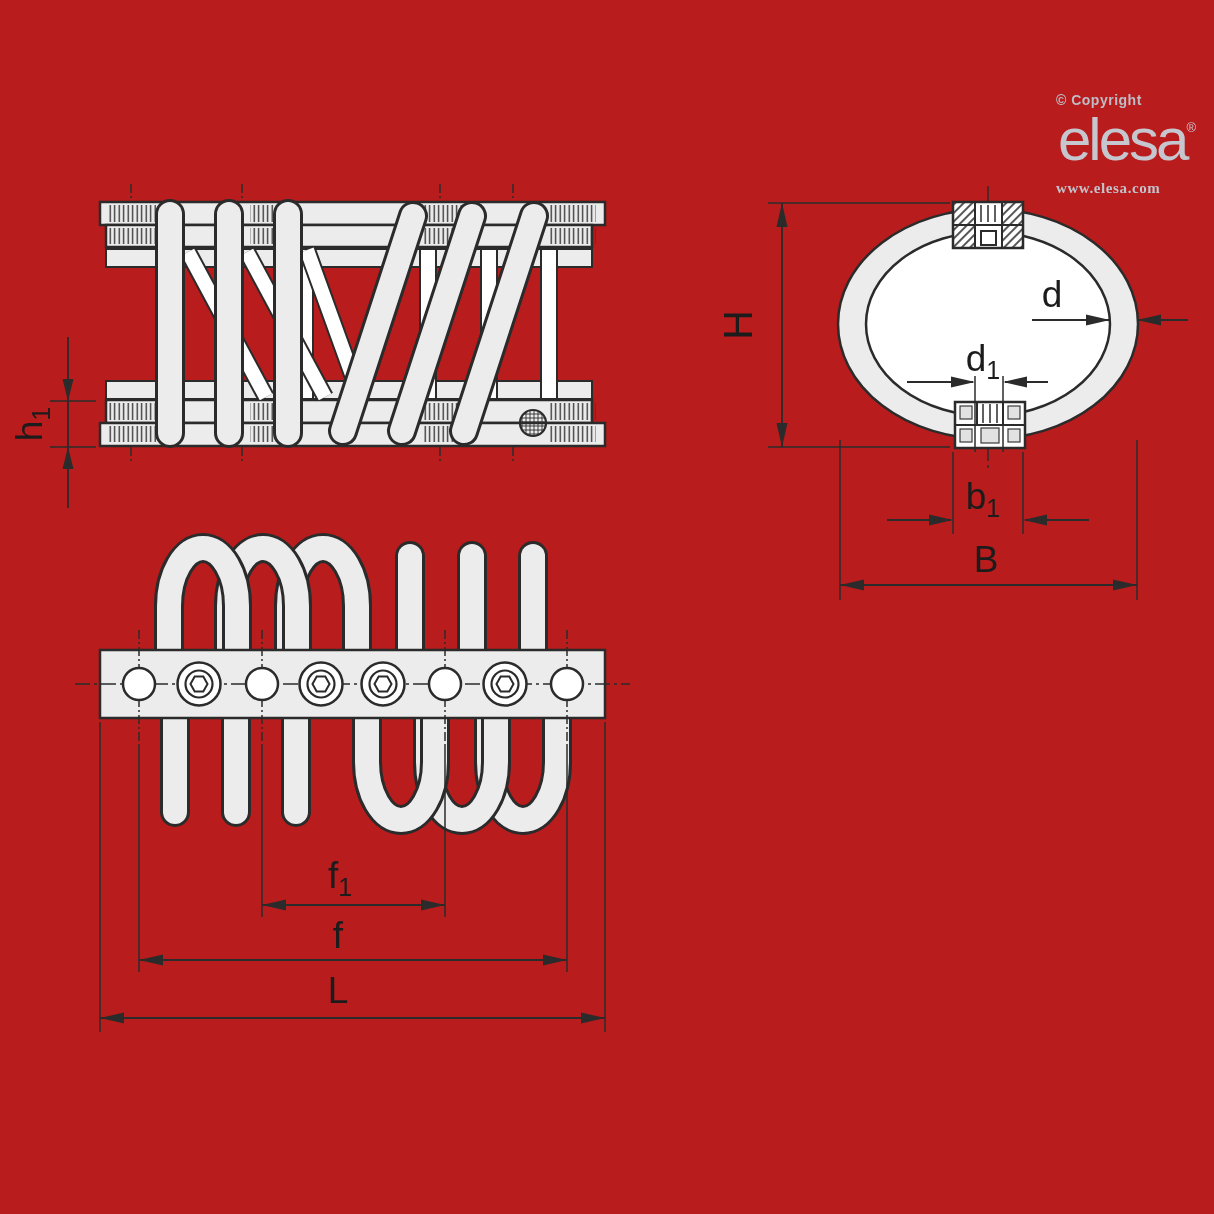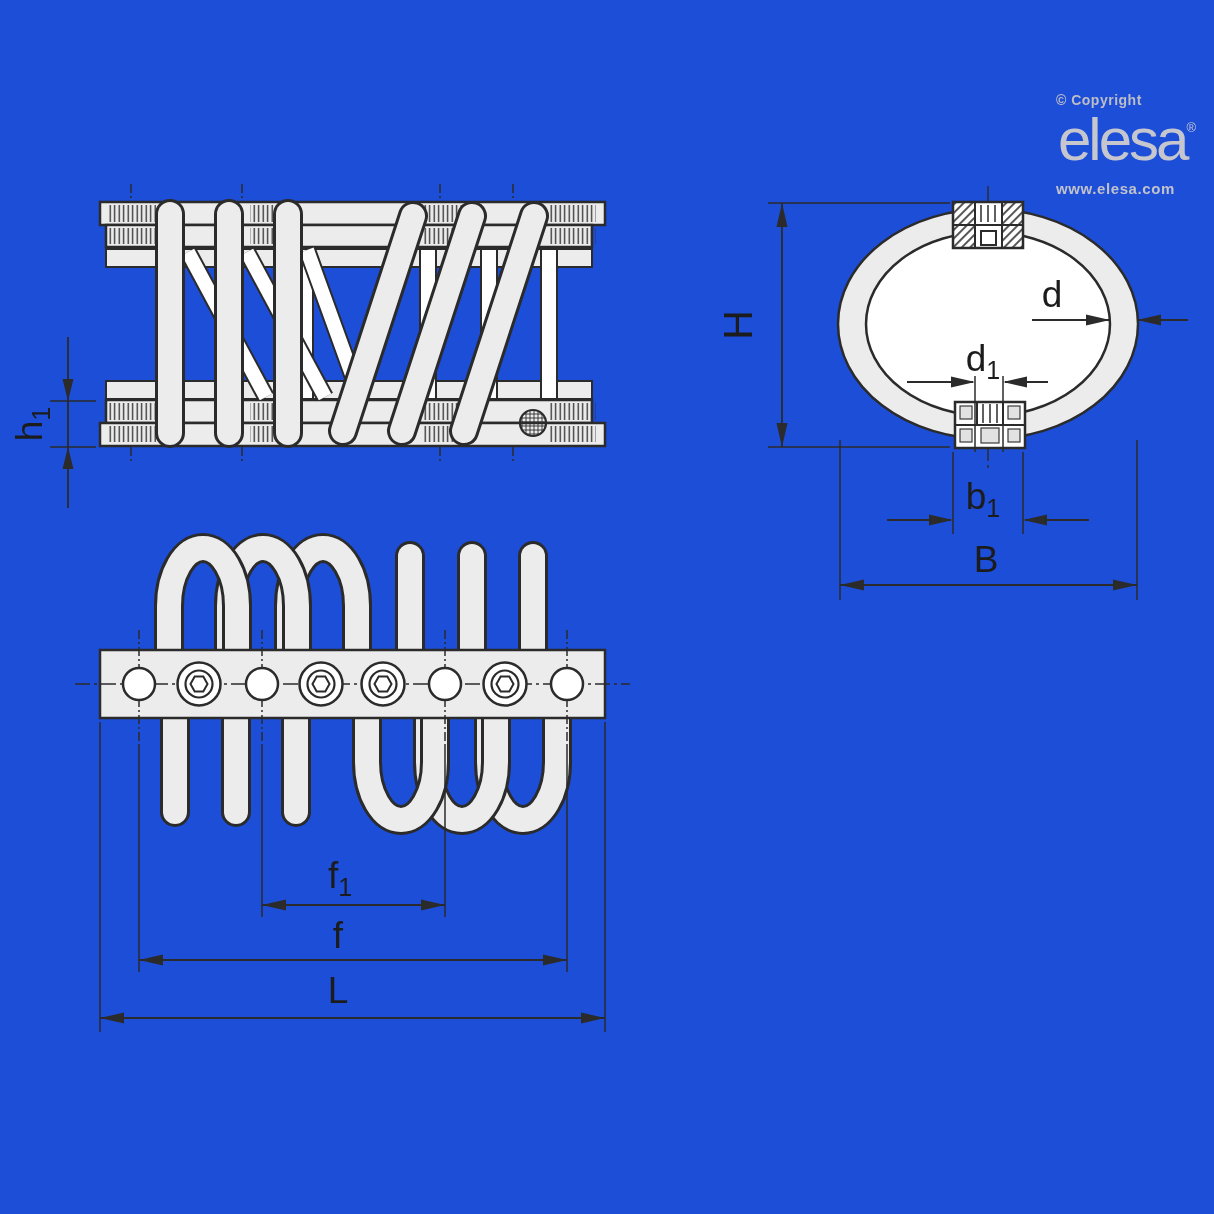--- a/index.html
+++ b/index.html
@@ -1,16 +1,16 @@
 <!DOCTYPE html>
 <html><head>
 <meta charset="utf-8">
 <style>
   html,body{margin:0;padding:0;background:#ffffff;}
-  #canvas{position:relative;width:1214px;height:1214px;background:#1d4ed8;overflow:hidden;
+  #canvas{position:relative;width:1214px;height:1214px;background:#b91c1c;overflow:hidden;
           font-family:"Liberation Sans",sans-serif;}
   
   .fillshape{fill:#ececec;stroke:#2b2b2b;stroke-width:2.5;}
   .whiteshape{fill:#ffffff;stroke:#2b2b2b;stroke-width:2.5;}
   .thin{stroke:#2b2b2b;stroke-width:1.5;fill:none;}
   .med{stroke:#2b2b2b;stroke-width:2;fill:none;}
   .dim{stroke:#2b2b2b;stroke-width:1.8;fill:none;}
   .arrow{fill:#2b2b2b;stroke:none;}
   .cl{stroke:#2b2b2b;stroke-width:1.4;fill:none;stroke-dasharray:15 4 3 4;}
   .tick{stroke:#2b2b2b;stroke-width:1.5;fill:none;stroke-dasharray:9 3 2 3;}
@@ -21,21 +21,21 @@
   .lbl{font-family:"Liberation Sans",sans-serif;font-size:37px;fill:#1c1c1c;}
   .sub{font-size:25px;}
   .minirect{fill:#e2e2e2;stroke:#3a3a3a;stroke-width:1.2;}
   
   .logo-copyright{position:absolute;left:1056px;top:92px;font-size:14px;font-weight:bold;
     color:#bdbdc6;letter-spacing:.5px;}
   .logo-main{position:absolute;left:1058px;top:110px;font-size:60px;font-weight:normal;
     color:#c6c6cf;letter-spacing:-3px;line-height:1;}
   .logo-reg{font-size:13px;vertical-align:28px;letter-spacing:0;}
   .logo-web{position:absolute;left:1056px;top:180px;font-size:15px;font-weight:bold;
-    color:#c2c2cb;letter-spacing:.6px;}
+    color:#c2c2cb;letter-spacing:.6px;font-family:Liberation Serif, serif;}
 </style>
 </head>
 <body>
 
 <div id="canvas">
 
   
   <div class="logo-copyright">© Copyright</div>
   <div class="logo-main"><span>elesa</span><span class="logo-reg">®</span></div>
   <div class="logo-web">www.elesa.com</div>

